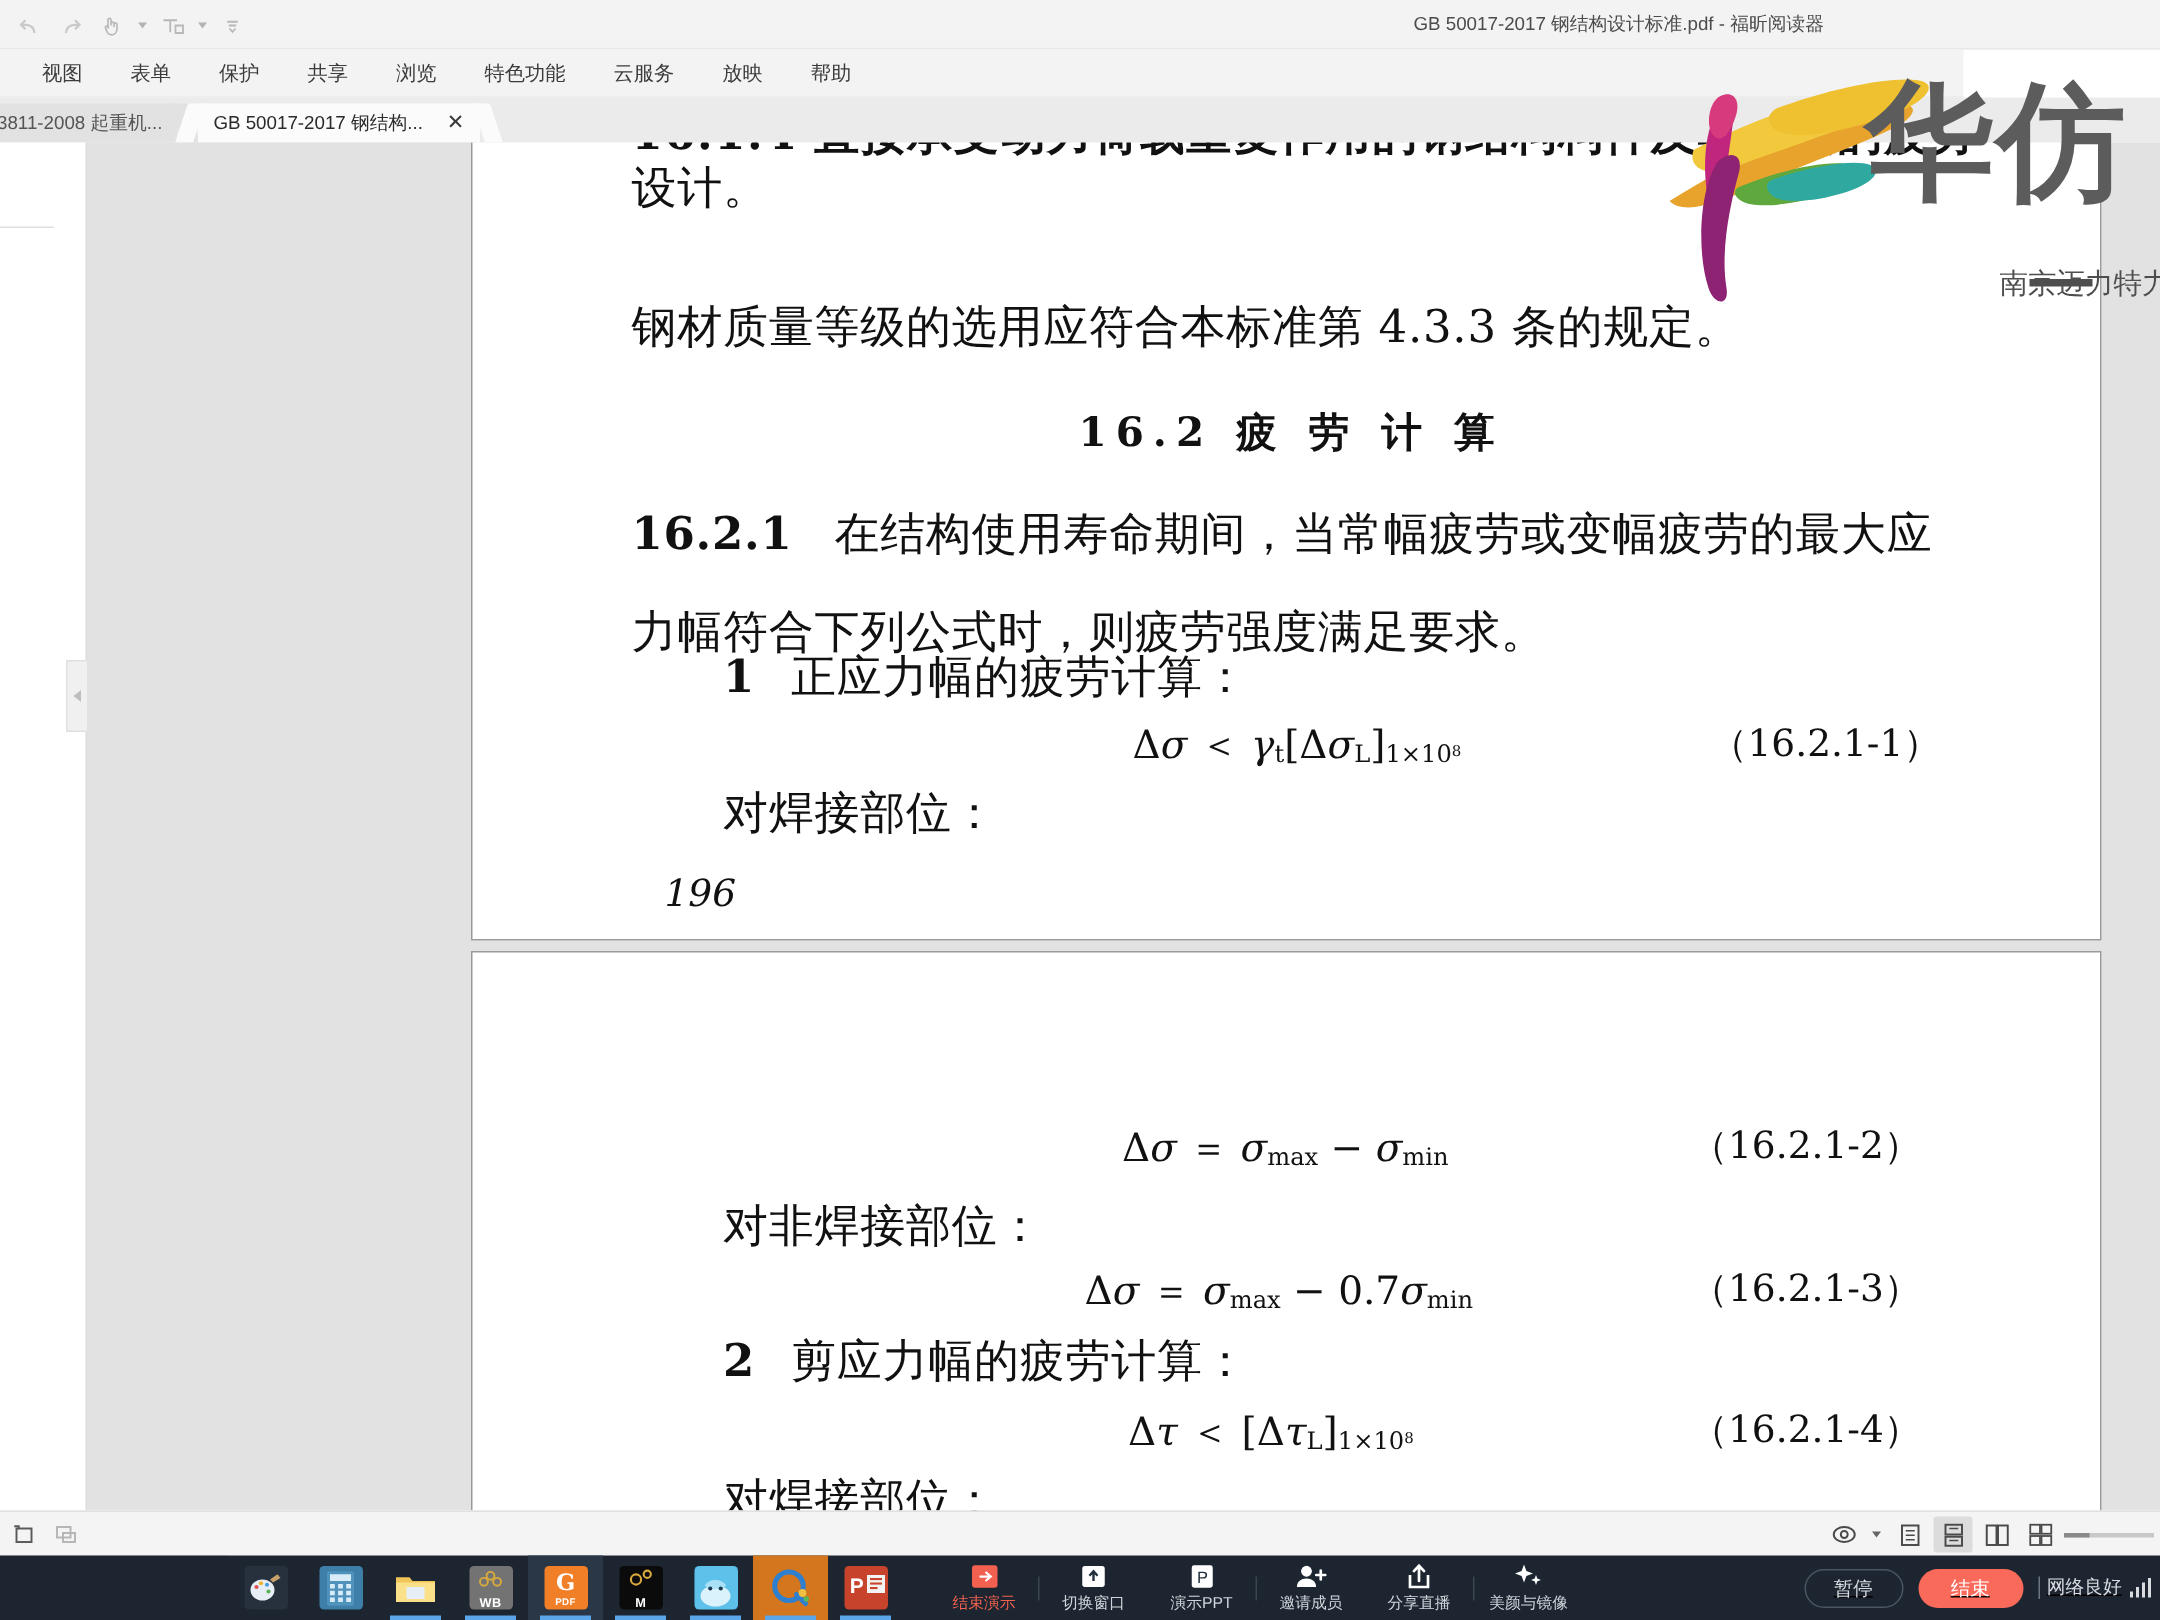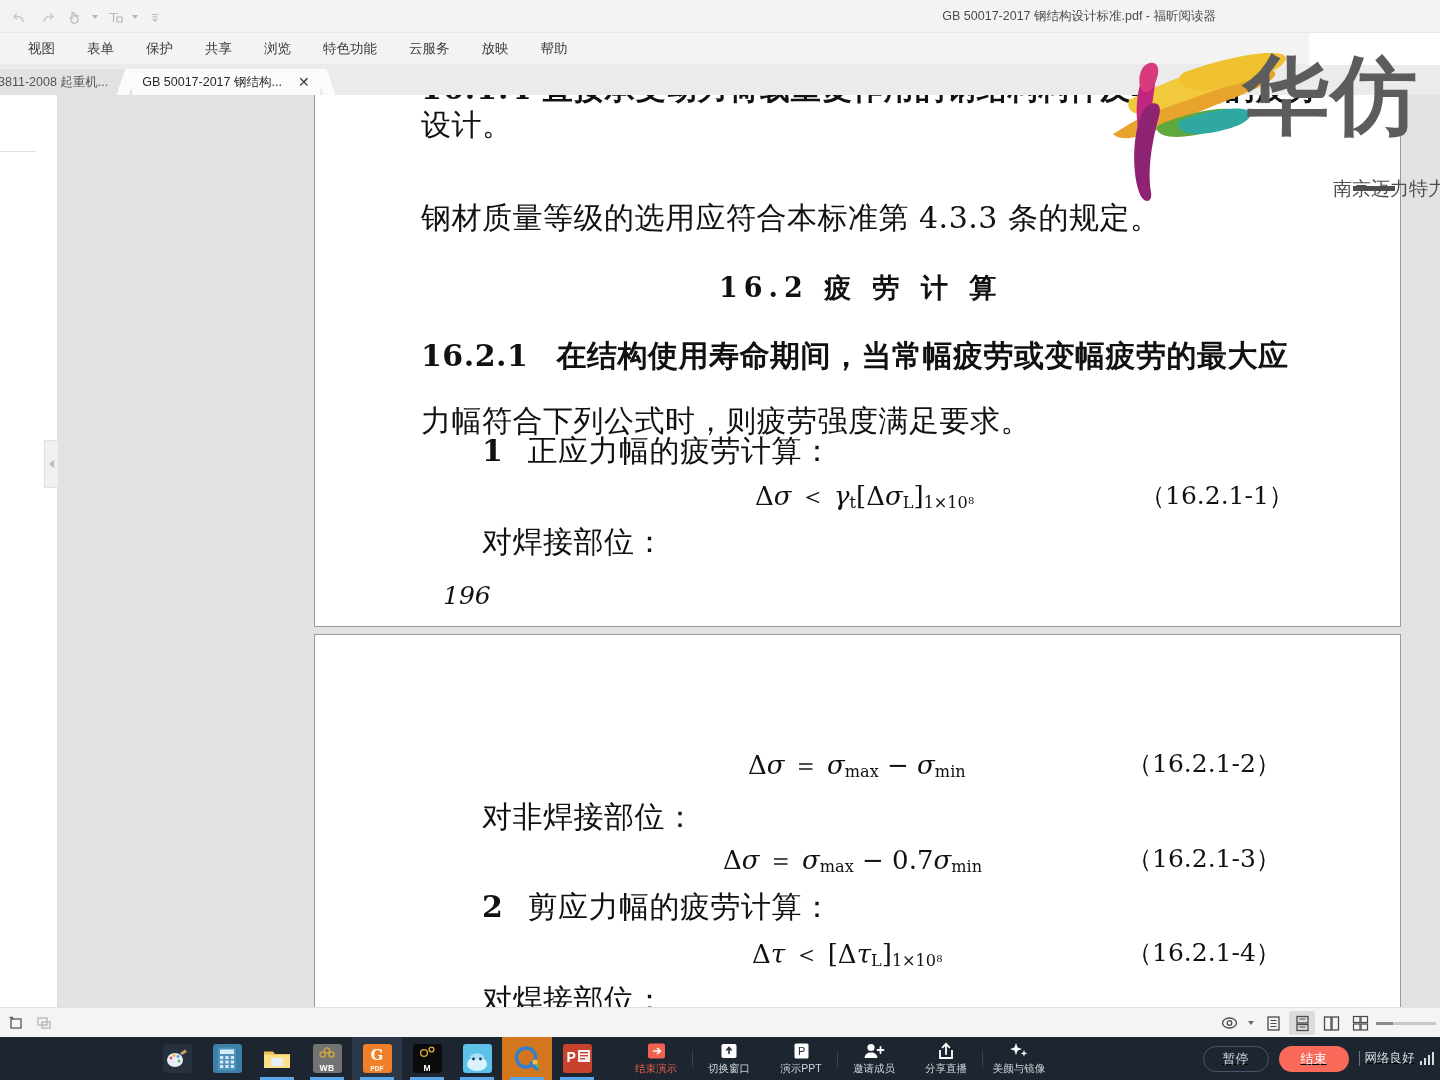--- a/index.html
+++ b/index.html
@@ -335,21 +335,21 @@
     <div class="page page-1">
       <div class="cutline" style="left:106px; top:-14px; letter-spacing:1px;">16.1.4   直接承受动力荷载重复作用的钢结构构件及其连接的疲劳</div>
 
       <div class="ptext zh" style="left:106px; top:22px;">设计。</div>
 
 
       <div class="ptext zh" style="left:106px; top:115px;">钢材质量等级的选用应符合本标准第 4.3.3 条的规定。</div>
 
       <div class="ptext sec-head" style="left:404px; top:187px;">16.2   疲 劳 计 算</div>
 
-      <div class="ptext zh zh-b" style="left:106px; top:253px;"><span>16.2.1</span><span style="display:inline-block;width:28px;"></span><span style="font-weight:bold">在结构使用寿命期间，当常幅疲劳或变幅疲劳的最大应</span></div>
+      <div class="ptext zh zh-b" style="left:106px; top:253px;"><span>16.2.1</span><span style="display:inline-block;width:28px;"></span><span style="font-weight:normal">在结构使用寿命期间，当常幅疲劳或变幅疲劳的最大应</span></div>
 
       <div class="ptext zh" style="left:106px; top:318px;">力幅符合下列公式时，则疲劳强度满足要求。</div>
 
       <div class="ptext zh zh-b" style="left:167px; top:348px;"><span>1</span><span style="display:inline-block;width:24px;"></span><span style="font-weight:normal">正应力幅的疲劳计算：</span></div>
 
       <div class="ptext formula" style="left:440px; top:396px;">Δ<i>σ</i> ＜ <i>γ</i><sub>t</sub>[Δ<i>σ</i><sub>L</sub>]<sub>1×10<sup>8</sup></sub></div>
       <div class="ptext eqno" style="left:825px; top:396px;">（16.2.1-1）</div>
 
       <div class="ptext zh" style="left:167px; top:439px;">对焊接部位：</div>
 

